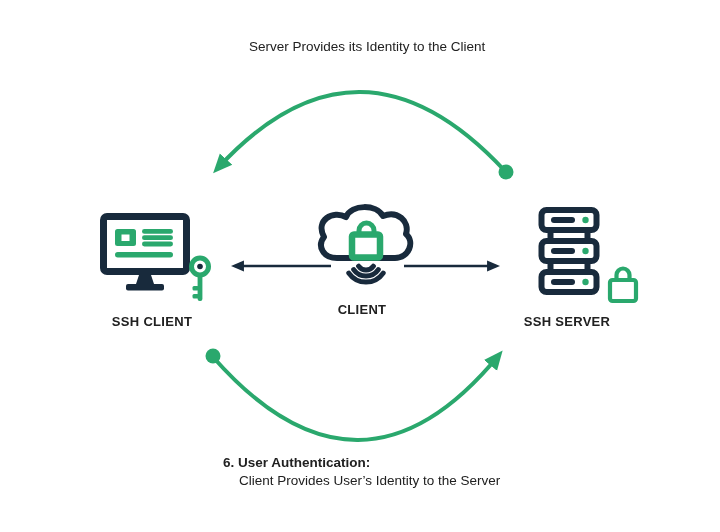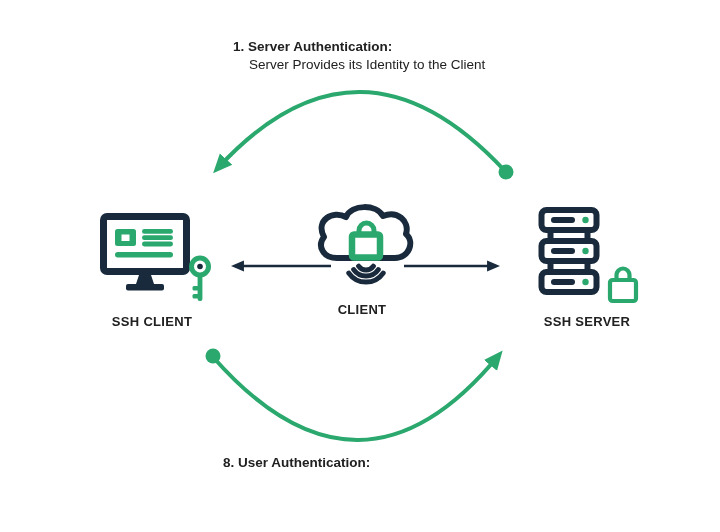--- a/index.html
+++ b/index.html
@@ -46,26 +46,26 @@
     <circle cx="506" cy="172" r="7.5" class="fgreen"></circle>
 
     <path d="M 213 357 Q 360 524 499 355" fill="none" stroke-width="4" class="sgreen" marker-end="url(#ga)"></path>
     <circle cx="213" cy="356" r="7.5" class="fgreen"></circle>
 
     <path d="M 331 266 L 236 266" fill="none" stroke-width="2.4" class="snavy" marker-end="url(#na)"></path>
     <path d="M 404 266 L 495 266" fill="none" stroke-width="2.4" class="snavy" marker-end="url(#na)"></path>
   </svg>
 
   <div class="abs note" style="left:233px;top:38px">
-    <div class="note-heading">1. Server Authentication:</div>
     <div class="note-body">Server Provides its Identity to the Client</div>
   </div>
 
   <div class="abs note" style="left:223px;top:454px">
-    <div class="note-heading">8. User Authentication:</div>
+    <div class="note-heading">6. User Authentication:</div>
+    <div class="note-body">Client Provides User’s Identity to the Server</div>
   </div>
 
   <svg class="abs" style="left:100px;top:213px" width="90" height="80" viewBox="0 0 90 80">
     <rect x="3.5" y="3.5" width="83" height="55" rx="3.5" class="fwhite snavy" stroke-width="7"></rect>
     <rect x="15" y="16" width="21" height="17" rx="2.5" class="fgreen"></rect>
     <rect x="21.5" y="21.5" width="8" height="6.5" class="fwhite"></rect>
     <rect x="42" y="16" width="31" height="4.8" rx="2.4" class="fgreen"></rect>
     <rect x="42" y="22.3" width="31" height="4.8" rx="2.4" class="fgreen"></rect>
     <rect x="42" y="28.6" width="31" height="4.8" rx="2.4" class="fgreen"></rect>
     <rect x="15" y="39" width="58" height="5.5" rx="2.75" class="fgreen"></rect>
@@ -106,15 +106,15 @@
     <circle cx="47.5" cy="75" r="3.2" class="fgreen"></circle>
   </svg>
 
   <svg class="abs" style="left:606px;top:263px" width="34" height="41" viewBox="0 0 34 41">
     <path d="M 10.5 17 v -5 a 6.5 6.5 0 0 1 13 0 v 5" fill="none" class="sgreen" stroke-width="4.2"></path>
     <rect x="4" y="17" width="26" height="21" rx="2.5" class="fwhite sgreen" stroke-width="4.2"></rect>
   </svg>
 
   <div class="node-label" style="left:104px;top:314px;width:96px">SSH CLIENT</div>
   <div class="node-label" style="left:312px;top:302px;width:100px">CLIENT</div>
-  <div class="node-label" style="left:537px;top:314px;width:100px">SSH SERVER</div>
+  <div class="node-label" style="left:517px;top:314px;width:100px">SSH SERVER</div>
 
 </div>
 
 </body></html>

